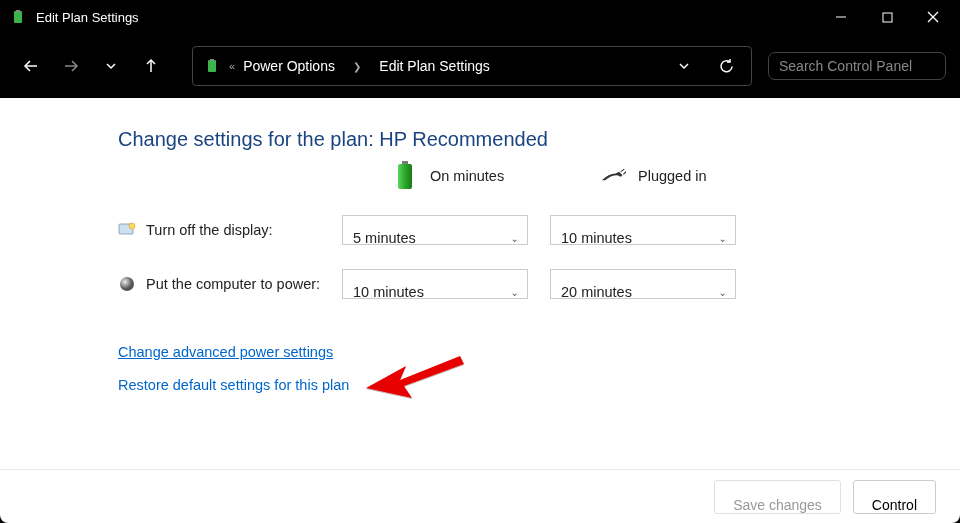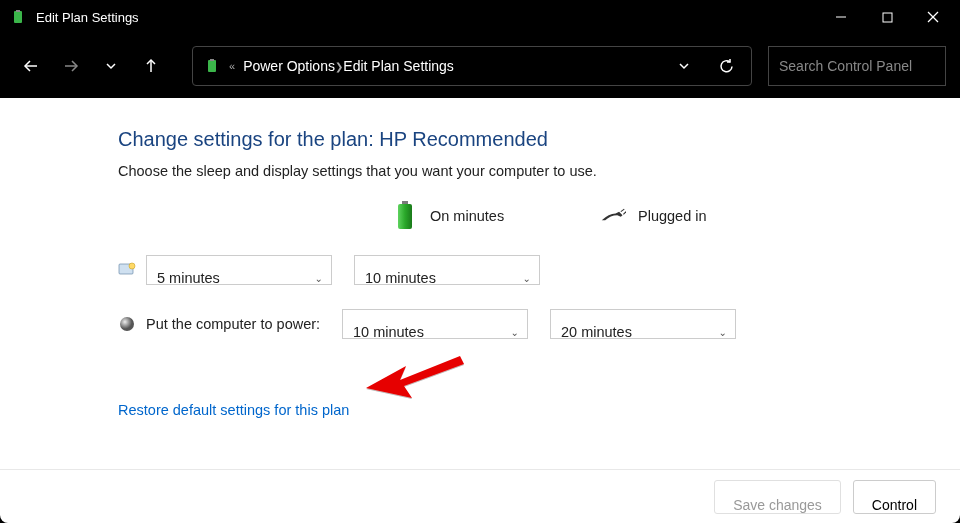--- a/index.html
+++ b/index.html
@@ -6,24 +6,24 @@
     body { width: 960px; height: 523px; background: #000; border-radius: 8px; overflow: hidden; display: flex; flex-direction: column; }
     .titlebar { height: 34px; background: #000; display: flex; align-items: center; padding: 0 4px 0 10px; color: #fff; font-size: 13px; }
     .titlebar .app-icon { width: 16px; height: 16px; margin-right: 10px; display:flex; align-items:center; justify-content:center;}
     .titlebar .title { flex: 1; }
     .win-ctrl { width: 46px; height: 34px; display: flex; align-items: center; justify-content: center; color: #fff; cursor: pointer; }
     .win-ctrl svg { stroke: #fff; fill: none; }
     .navbar { height: 64px; background: #000; display: flex; align-items: center; padding: 0 14px; gap: 6px; }
     .nav-icon { width: 34px; height: 34px; display: flex; align-items: center; justify-content: center; color: #fff; cursor: pointer; }
     .addr-wrap { flex: 1; display: flex; align-items: center; height: 40px; border: 1px solid #444; border-radius: 4px; margin-left: 18px; padding: 0 8px 0 10px; gap: 8px; }
     .addr-icon { width: 18px; height: 18px; display:flex; align-items:center; justify-content:center;}
-    .breadcrumb { display: flex; align-items: center; gap: 0; color: #fff; font-size: 14px; flex: 1; }
+    .breadcrumb { display: flex; align-items: center; gap: 18px; color: #fff; font-size: 14px; flex: 1; }
     .breadcrumb .sep { color: #aaa; font-size: 10px; }
     .addr-ctrl { width: 34px; height: 34px; display:flex;align-items:center;justify-content:center; color:#fff; cursor:pointer;}
-    .search-wrap { width: 178px; height: 40px; border: 1px solid #444; border-radius: 0; margin-left: 10px; display: flex; align-items: center; padding: 0 10px; gap: 8px; }
+    .search-wrap { width: 178px; height: 28px; border: 1px solid #444; border-radius: 7px; margin-left: 10px; display: flex; align-items: center; padding: 0 10px; gap: 8px; }
     .search-wrap input { flex: 1; background: transparent; border: none; outline: none; color: #fff; font-size: 14px; }
     .search-wrap input::placeholder { color: #888; }
     .content { flex: 1; background: #fff; padding: 30px 40px 10px 118px; position: relative; }
     .heading { color: #1a4480; font-size: 20px; font-weight: 400; margin-bottom: 12px; }
     .subheading { color: #222; font-size: 14.5px; margin-bottom: 24px; }
     .col-headers { display: flex; align-items: center; margin-bottom: 26px; }
     .row-label-spacer { width: 224px; }
     .col-head { display: flex; align-items: center; gap: 12px; width: 208px; font-size: 14.5px; color:#222;}
     .bat-icon, .plug-icon { width: 26px; height: 26px; display:flex;align-items:center;justify-content:center;}
     .setting-row { display: flex; align-items: center; margin-bottom: 24px; }
@@ -117,21 +117,20 @@
     </div>
   </div>
   <div class="search-wrap">
     <input type="text" placeholder="Search Control Panel" style="">
 
   </div>
 </div>
 
 <div class="content">
   <h1 class="heading">Change settings for the plan: HP Recommended</h1>
-  <p class="subheading">Choose the sleep and display settings that you want your computer to use.</p>
 
   <div class="col-headers">
     <div class="row-label-spacer"></div>
     <div class="col-head" style="margin-left:50px;">
       <span class="bat-icon">
         <svg width="20" height="30" viewBox="0 0 20 30">
             <rect x="7" y="0" width="6" height="3" fill="#7a7a7a"></rect>
             <rect x="3" y="3" width="14" height="25" rx="2" fill="url(#bg)"></rect>
             <defs>
               <linearGradient id="bg" x1="0" y1="0" x2="1" y2="0">
@@ -156,20 +155,21 @@
     </div>
   </div>
 
   <div class="setting-row">
     <span class="row-icon">
       <svg width="18" height="18" viewBox="0 0 18 18">
           <rect x="1" y="3" width="14" height="10" rx="1" fill="#cfe0f0" stroke="#6a8aaa" stroke-width="0.7"></rect>
           <circle cx="14" cy="5" r="3" fill="#ffd966" stroke="#c9a227" stroke-width="0.6"></circle>
         </svg>
     </span>
+    <span class="row-label">Turn off the display:</span>
     <div class="select-box">
       <span>5 minutes</span>
       <span class="chev">⌄</span>
     </div>
     <div class="select-box">
       <span>10 minutes</span>
       <span class="chev">⌄</span>
     </div>
   </div>
 
@@ -190,21 +190,21 @@
       <span>10 minutes</span>
       <span class="chev">⌄</span>
     </div>
     <div class="select-box">
       <span>20 minutes</span>
       <span class="chev">⌄</span>
     </div>
   </div>
 
   <div style="height:20px;"></div>
-  <br>
+  <a class="link underline">Change advanced power settings</a><br>
   <a class="link">Restore default settings for this plan</a>
 
   <div class="arrow-annotation">
     <svg width="110" height="60" viewBox="0 0 110 60">
       <defs>
           <filter id="ds">
             <feDropShadow dx="0" dy="1" stdDeviation="0.6" flood-opacity="0.3"></feDropShadow>
           </filter>
         </defs>
       <path d="M 100 8 L 40 32 L 46 18 L 6 40 L 52 50 L 44 38 L 104 16 Z" fill="#e60000" filter="url(#ds)"></path>

